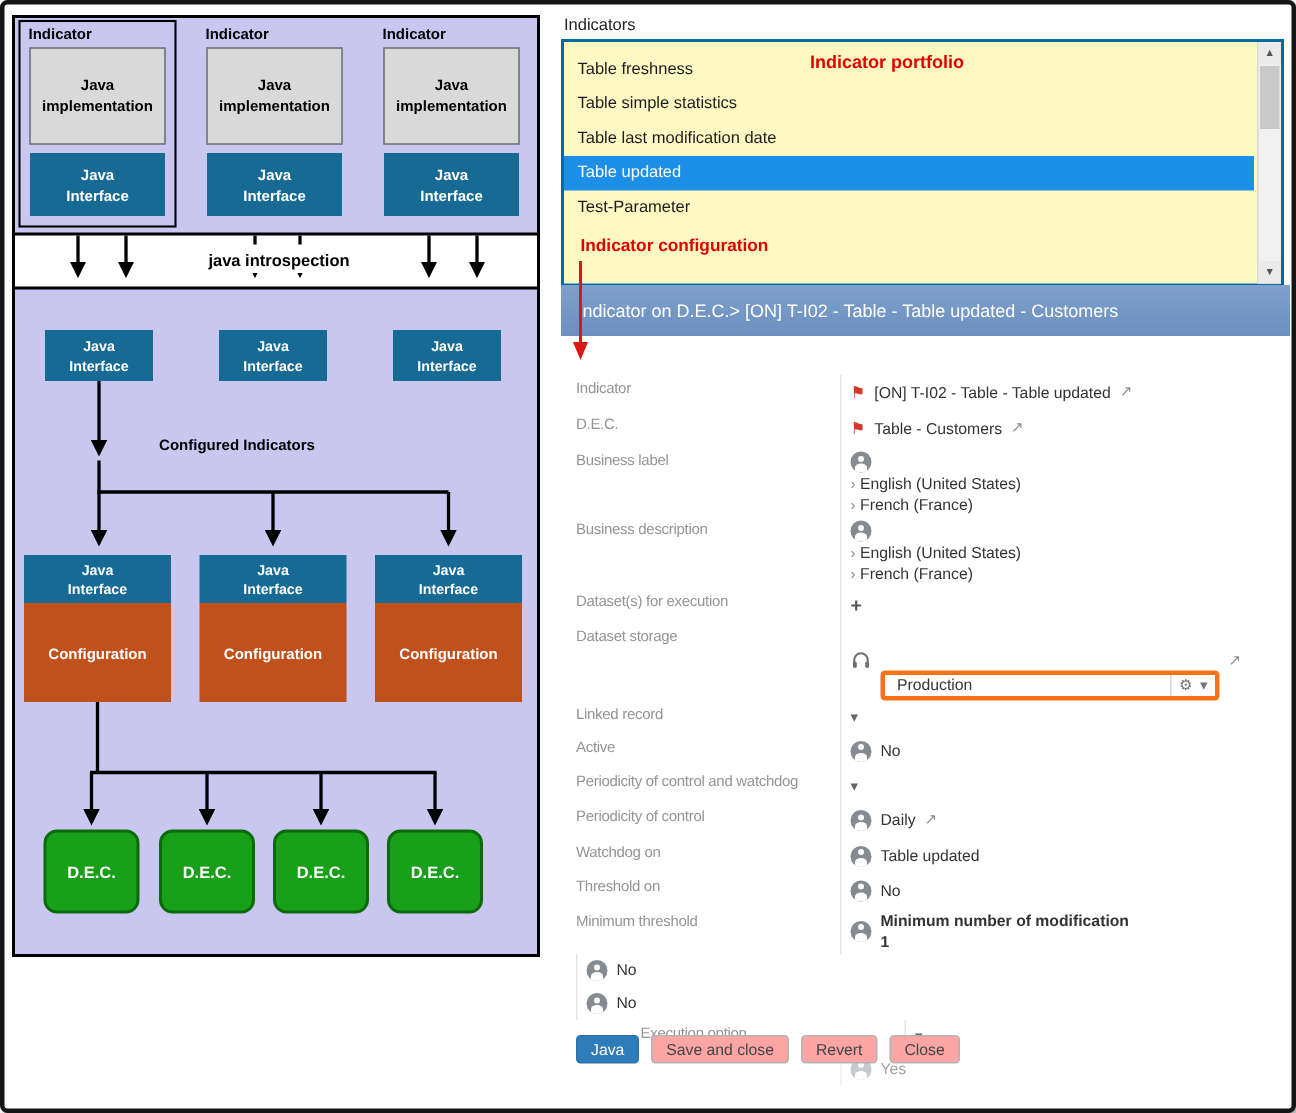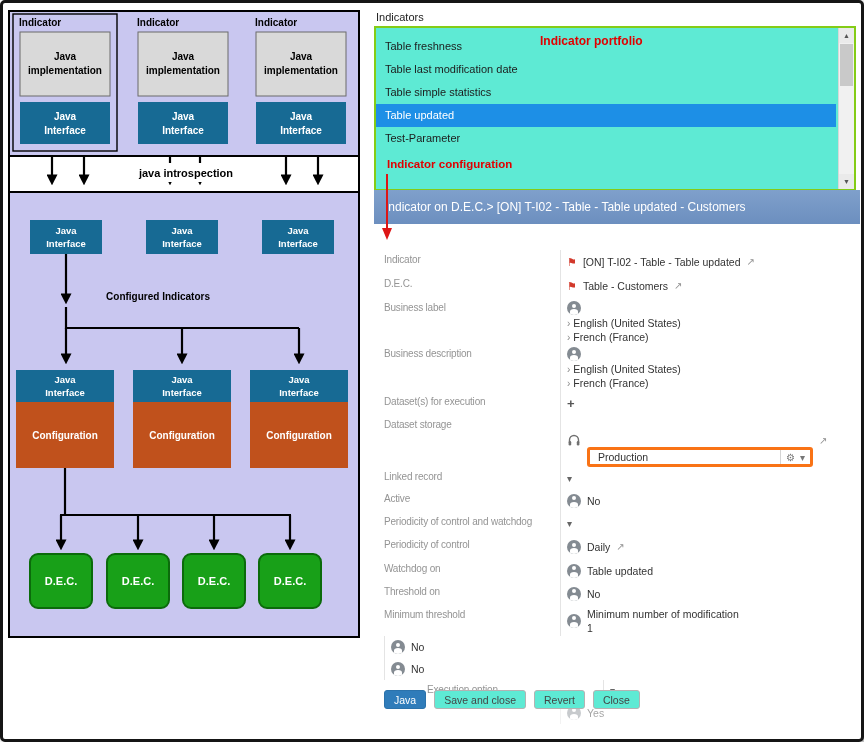--- a/index.html
+++ b/index.html
@@ -13,21 +13,21 @@
   .dsvg .mid { text-anchor:middle; }
   .dsvg .tw { fill:#fff; }
   .dsvg .tk { fill:#000; }
   .t9  { font-size:9.5px; }
   .t10 { font-size:10px; }
   .t11 { font-size:11px; }
 
   
   .pf-label { position:absolute; left:373px; top:8px; font-size:11px; color:#222; }
   .listbox  { position:absolute; left:371px; top:23px; width:482px; height:165px;
-              border:2px solid #84cc16; background:#5eead4; }
+              border:2px solid #0369a1; background:#fef9c3; }
   .list-items { padding-top:7px; }
   .li { height:23px; line-height:23px; padding-left:9px; margin-right:18px; font-size:11px; color:#1c1c1c; cursor:default; }
   .li.selected { background:#1d8fe6; color:#fff; }
   .pf-annotation { position:absolute; left:164px; top:6px; color:#e00000; font-weight:bold; font-size:12px; }
   .vscroll { position:absolute; top:0; right:0; bottom:0; width:16px; background:#f1f1f1; border-left:1px solid #d8d8d8; }
   .sb { height:15px; line-height:15px; text-align:center; font-size:7px; color:#555; background:#eaeaea; }
   .sb.down { position:absolute; bottom:0; left:0; right:0; }
   .sb-thumb { position:absolute; top:16px; left:1px; right:1px; height:42px; background:#c9c9c9; }
 
   
@@ -54,25 +54,25 @@
   .avatar::before { content:""; position:absolute; top:2.5px; left:4.8px; width:4.4px; height:4.4px; border-radius:50%; background:#fff; }
   .avatar::after  { content:""; position:absolute; top:8.2px; left:2.6px; width:8.8px; height:6px; border-radius:50% 50% 0 0; background:#fff; }
   .locale { display:flex; align-items:center; gap:3px; font-size:10.5px; color:#333; cursor:pointer; }
   .exp { color:#8a8a8a; font-size:10px; }
   .sec-caret { color:#666; font-size:10px; cursor:pointer; }
   .plus { color:#555; font-size:13px; font-weight:bold; line-height:12px; cursor:pointer; }
   .dd { width:226px; height:20px; border:3px solid #f97316; border-radius:3px; background:#fff; display:flex;
         align-items:center; justify-content:space-between; padding:0 5px 0 8px; font-size:10.5px; color:#333; cursor:pointer;margin-top:32px; }
   .ddi { display:flex; align-items:center; gap:5px; color:#777; font-size:10px; border-left:1px solid #d5d5d5;
          padding-left:5px; height:14px; }
-  .vcol { display:flex; flex-direction:column; gap:2px; }
+  .vcol { display:flex; flex-direction:column; gap:2px;font-weight:bold; }
   .faded { opacity:.45; }
   .btnbar { position:absolute; left:10px; bottom:4px; display:flex; gap:8px; z-index:5; }
   .btn { font-family:"Liberation Sans", sans-serif; font-size:10.5px; height:19px; padding:0 9px; border-radius:3px;
-         border:1px solid #b3b3b3; background:#5eead4; color:#444; cursor:pointer; }
+         border:1px solid #b3b3b3; background:#fca5a5; color:#444; cursor:pointer; }
   .btn.primary { background:#2f7cba; border-color:#2b72ab; color:#fff; }
 </style>
 </head>
 <body>
 
 <div id="root">
 
   <div class="diagram-wrap">
     <svg class="dsvg" width="352" height="628" viewBox="0 0 352 628">
       <defs>
@@ -190,22 +190,22 @@
         <rect x="251" y="544" width="62" height="54" rx="8" fill="#18a018" stroke="#0b6b0b" stroke-width="2"></rect>
         <text class="t11 tw mid" x="282" y="575">D.E.C.</text>
       </g>
     </svg>
   </div>
 
   <div class="pf-label">Indicators</div>
   <div class="listbox">
     <div class="list-items">
       <div class="li">Table freshness</div>
+      <div class="li">Table simple statistics</div>
       <div class="li">Table last modification date</div>
-      <div class="li">Table simple statistics</div>
       <div class="li selected">Table updated</div>
       <div class="li">Test-Parameter</div>
     </div>
     <div class="pf-annotation">Indicator portfolio</div>
     <div class="vscroll">
       <div class="sb up">▲</div>
       <div class="sb-thumb"></div>
       <div class="sb down">▼</div>
     </div>
   </div>

